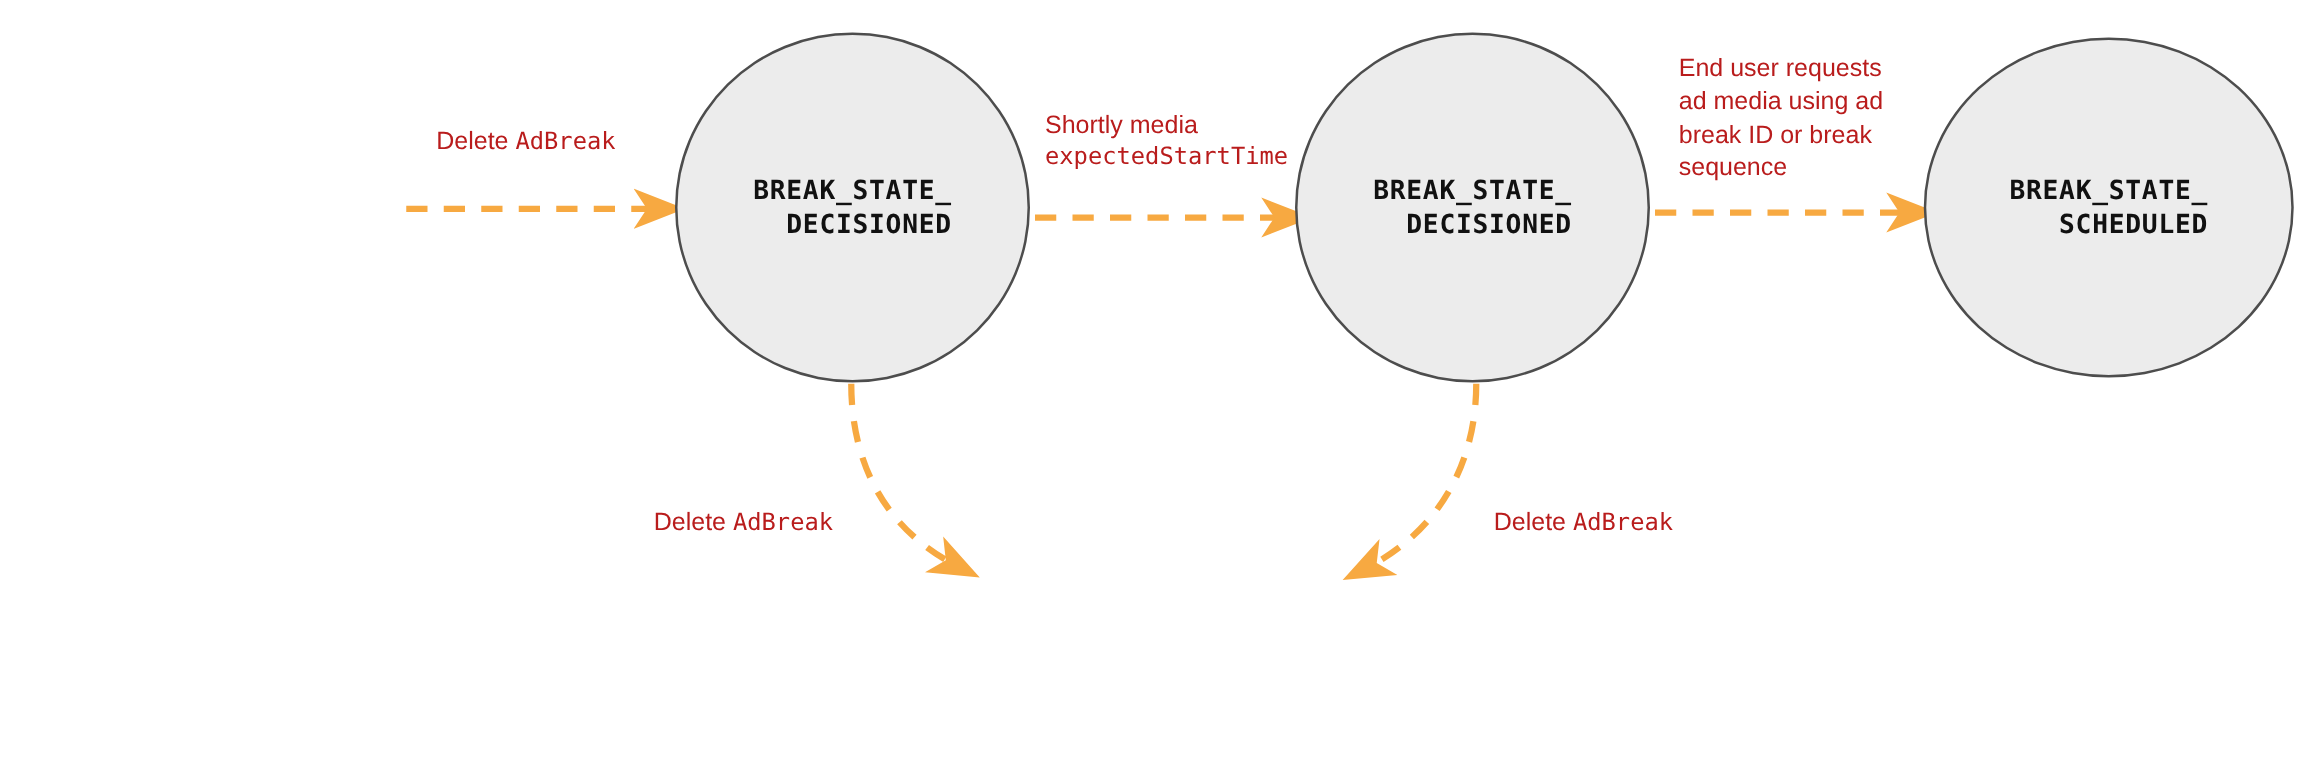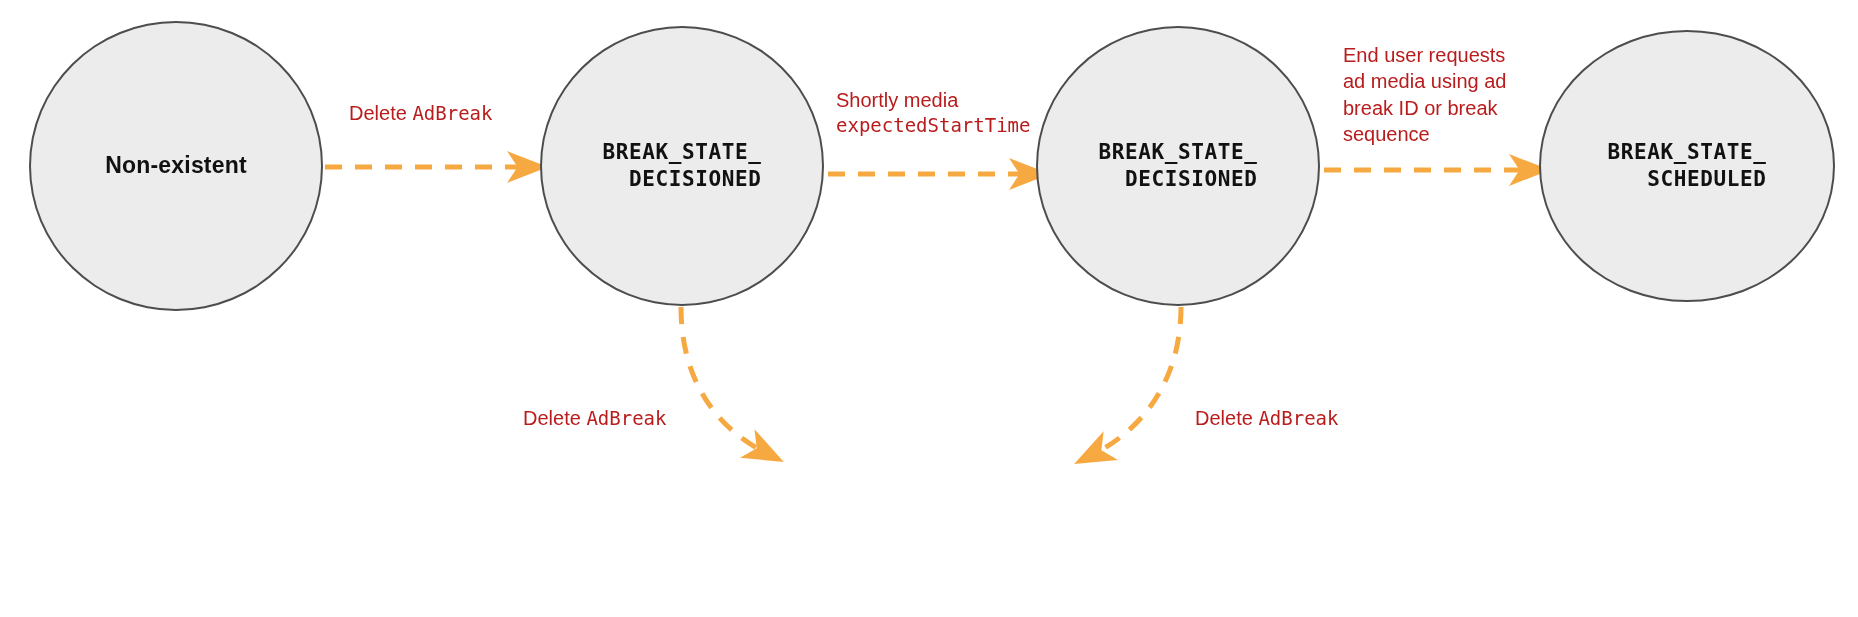--- a/index.html
+++ b/index.html
@@ -94,25 +94,20 @@
 
     <g>
       <path d="M 681 307 C 681 372 709 424 766 453" fill="none" stroke="#f7a941" stroke-width="5" stroke-dasharray="17 13" marker-end="url(#arrowhead)"></path>
     </g>
 
     <g>
       <path d="M 1181 307 C 1181 372 1150 426 1092 455" fill="none" stroke="#f7a941" stroke-width="5" stroke-dasharray="17 13" marker-end="url(#arrowhead)"></path>
     </g>
   </svg>
 
-  <div class="node" style="left:29px; top:21px; width:294px; height:290px;">
-    <div class="node-label">
-      <div>Non-existent</div>
-    </div>
-  </div>
 
   <div class="node" style="left:540px; top:26px; width:284px; height:280px;">
     <div class="node-label mono">
       <div>BREAK_STATE_</div>
       <div>DECISIONED</div>
     </div>
   </div>
 
   <div class="node" style="left:1036px; top:26px; width:284px; height:280px;">
     <div class="node-label mono">

